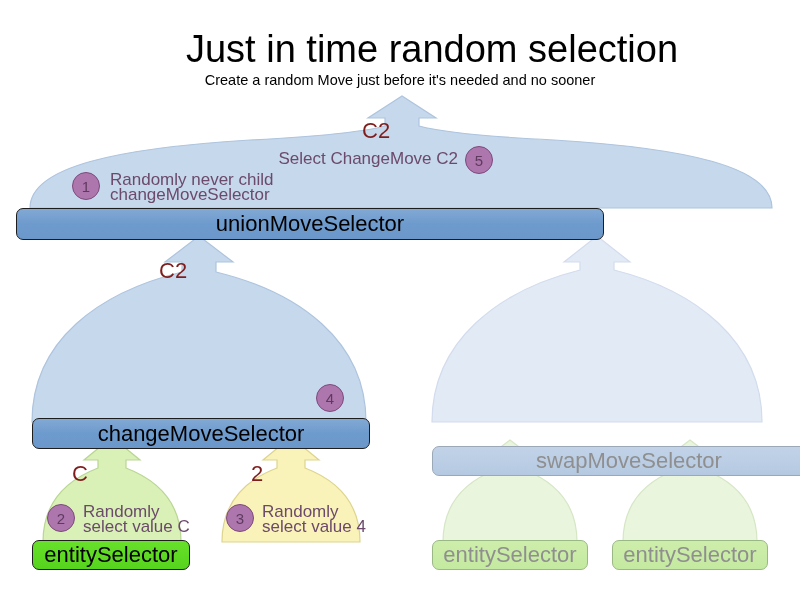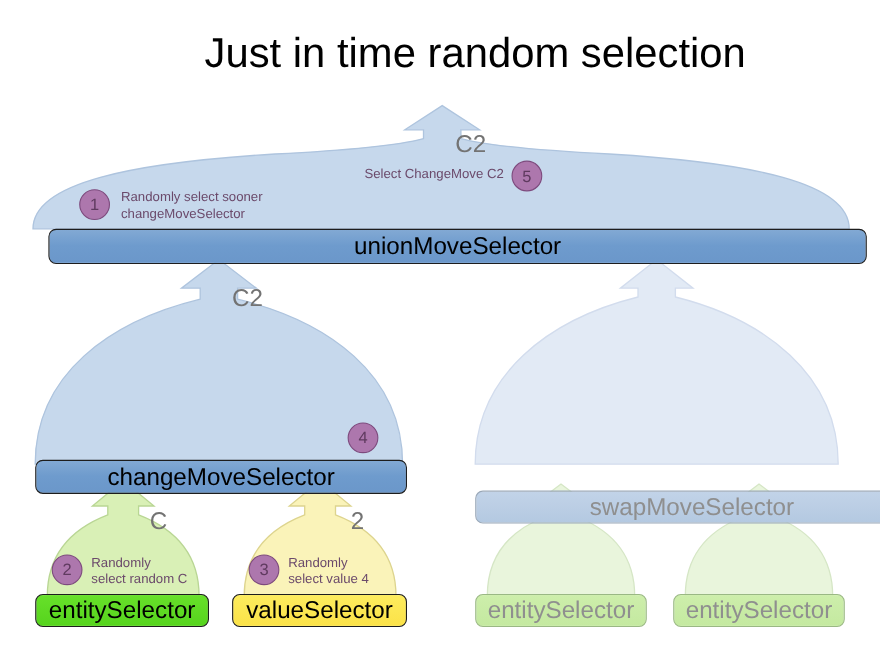--- a/index.html
+++ b/index.html
@@ -22,34 +22,34 @@
   #subtitle{
     left:0;top:72px;width:800px;text-align:center;
     font-size:14.5px;color:#000;
   }
   #never-cached{
     left:0;top:94px;width:760px;text-align:right;
     font-size:19px;color:#a50f0f;font-weight:normal;
   }
 
   .flow-label{
-    font-size:22px;color:#737373;text-align:right;
+    font-size:22px;color:#7f1d1d;text-align:left;
   }
 
   .badge{
     position:absolute;
     width:28px;height:28px;border-radius:50%;
     background:#ad77ad;border:1.6px solid #7d4a7d;
     box-sizing:border-box;
     color:#5f3a5f;font-size:15px;
     display:flex;align-items:center;justify-content:center;
   }
   .note{
     position:absolute;
-    font-size:12px;color:#6b4a6b;
+    font-size:17px;color:#6b4a6b;
     line-height:15px;
   }
   .note.right{text-align:right;}
 
   .nodebox{
     position:absolute;
     box-sizing:border-box;
     display:flex;align-items:center;justify-content:center;
     border-radius:7px;
   }
@@ -162,73 +162,71 @@
              L 402 96
              L 436 118
              L 419 118
              L 419 126
              C 434 130, 474 136, 554 140
              C 684 148, 772 166, 772 208
              Z"></path>
   </svg>
 
   <div class="txt" id="title">Just in time random selection</div>
+  <div class="txt" id="subtitle">Create a random Move just before it's needed and no sooner</div>
 
   <div class="txt flow-label" style="left:362px;top:118px;width:80px;">C2</div>
 
   <div class="txt flow-label" style="left:159px;top:258px;width:80px;">C2</div>
 
   <div class="txt flow-label" style="left:72px;top:461px;width:80px;">C</div>
 
   <div class="txt flow-label" style="left:251px;top:461px;width:80px;">2</div>
 
   <div class="badge" style="left:72px;top:172px;">1</div>
   <div class="note" style="left:110px;top:172px;">
-    <div>Randomly select sooner</div>
+    <div>Randomly never child</div>
     <div>changeMoveSelector</div>
   </div>
 
   <div class="note right" style="left:268px;top:151px;width:190px;">
     <div>Select ChangeMove C2</div>
   </div>
   <div class="badge" style="left:465px;top:146px;">5</div>
 
-  <div class="nodebox box-blue" style="left:44px;top:208px;width:744px;height:32px;">
+  <div class="nodebox box-blue" style="left:16px;top:208px;width:588px;height:32px;">
     <span class="lbl" style="font-size:22px;">unionMoveSelector</span>
   </div>
 
   <div class="badge" style="left:316px;top:384px;">4</div>
 
   <div class="nodebox box-blue" style="left:32px;top:418px;width:338px;height:31px;">
     <span class="lbl" style="font-size:22px;">changeMoveSelector</span>
   </div>
 
   <div class="nodebox box-blue-faded" style="left:432px;top:420px;width:394px;height:30px;margin-top:26px;">
     <span class="lbl" style="font-size:22px;">swapMoveSelector</span>
   </div>
 
   <div class="badge" style="left:47px;top:504px;">2</div>
   <div class="note" style="left:83px;top:504px;">
     <div>Randomly</div>
-    <div>select random C</div>
+    <div>select value C</div>
   </div>
 
   <div class="badge" style="left:226px;top:504px;">3</div>
   <div class="note" style="left:262px;top:504px;">
     <div>Randomly</div>
     <div>select value 4</div>
   </div>
 
   <div class="nodebox box-green" style="left:32px;top:540px;width:158px;height:30px;">
     <span class="lbl" style="font-size:22px;">entitySelector</span>
   </div>
 
-  <div class="nodebox box-yellow" style="left:211px;top:540px;width:159px;height:30px;">
-    <span class="lbl" style="font-size:22px;">valueSelector</span>
-  </div>
 
   <div class="nodebox box-green-faded" style="left:432px;top:540px;width:156px;height:30px;">
     <span class="lbl" style="font-size:22px;">entitySelector</span>
   </div>
 
   <div class="nodebox box-green-faded" style="left:612px;top:540px;width:156px;height:30px;">
     <span class="lbl" style="font-size:22px;">entitySelector</span>
   </div>
 
 </div>

